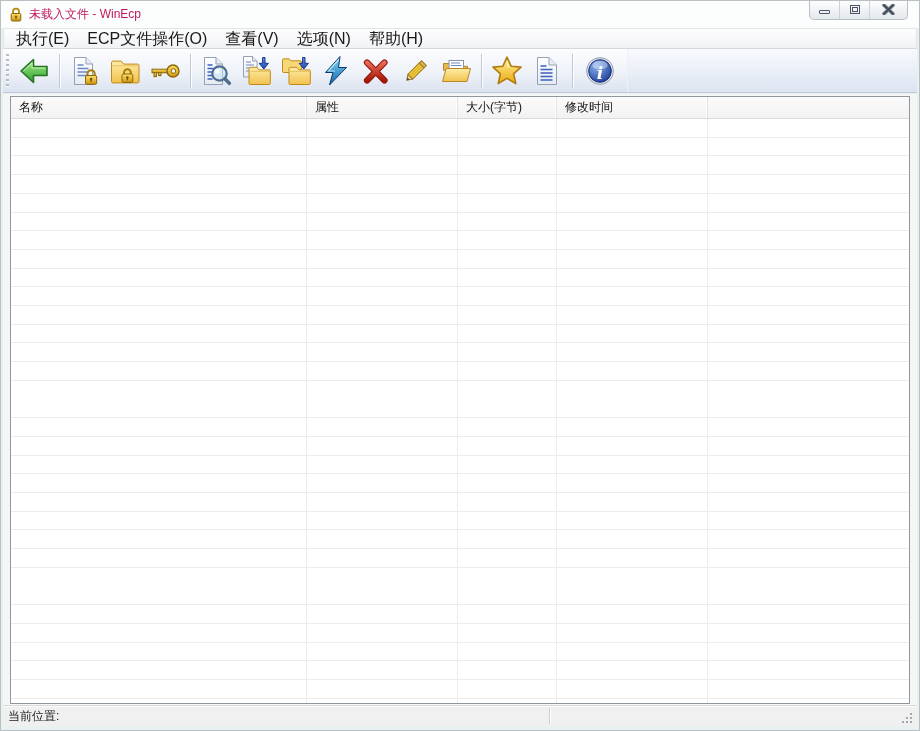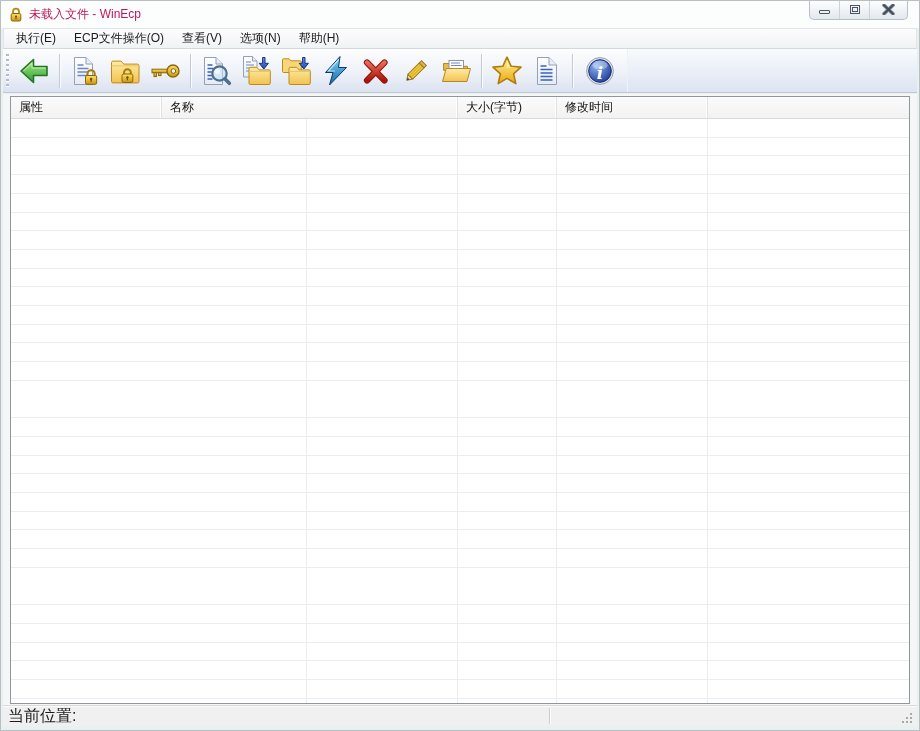--- a/index.html
+++ b/index.html
@@ -26,21 +26,21 @@
   .glyph-max{width:10px;height:9px;border:1px solid #4a5666;position:relative;}
   .glyph-max::after{content:'';position:absolute;left:1px;right:1px;top:1px;bottom:1px;border:1px solid #4a5666;}
 
   
   .menubar{
     position:absolute;left:2px;right:2px;top:27px;height:21px;
     background:linear-gradient(180deg,#fdfdfe,#f1f2f4);
     border:1px solid #e2e4e7;border-bottom-color:#d5d8db;border-radius:2px 2px 0 0;
     display:flex;align-items:center;padding-left:3px;
   }
-  .menu-item{font-size:12px;color:#1a1a1a;padding:0 9px;line-height:19px;cursor:default;}
+  .menu-item{font-size:16px;color:#1a1a1a;padding:0 9px;line-height:19px;cursor:default;}
 
   
   .toolbar{
     position:absolute;left:2px;right:2px;top:48px;height:44px;
     background:linear-gradient(180deg,#fcfdfe 0%,#eef2f8 55%,#dbe2f0 100%);
     border-bottom:1px solid #c2c9d5;
     display:flex;align-items:center;
   }
   .tgrip{width:3px;height:34px;margin:0 5px 0 3px;
     background-image:repeating-linear-gradient(to bottom,#b5bcc8 0 2px,rgba(255,255,255,.9) 2px 3px,transparent 3px 5px);}
@@ -58,21 +58,21 @@
   .hcell.c0{width:296px;} .hcell.c1{width:151px;} .hcell.c2{width:99px;} .hcell.c3{width:151px;}
   .hcell.c4{flex:1;border-right:none;box-shadow:none;}
   .list-body{position:absolute;left:0;right:0;top:22px;bottom:0;
     background:repeating-linear-gradient(to bottom,#ffffff 0px,#ffffff 17.7px,#ededed 17.7px,#ededed 18.7px);}
   .vline{position:absolute;top:0;bottom:0;width:1px;background:#ededed;}
   .vline.v0{left:295px;} .vline.v1{left:446px;} .vline.v2{left:545px;} .vline.v3{left:696px;}
 
   
   .statusbar{position:absolute;left:0;right:0;bottom:0;height:21px;background:#f0f0f0;
     border-top:1px solid #d9d9d9;box-shadow:inset 0 1px 0 #fbfbfb;}
-  .status-text{position:absolute;left:5px;top:0;line-height:20px;font-size:16px;color:#1a1a1a;}
+  .status-text{position:absolute;left:5px;top:0;line-height:20px;font-size:12px;color:#1a1a1a;}
   .status-sep{position:absolute;left:546px;top:2px;bottom:2px;width:1px;background:#cdcdcd;box-shadow:1px 0 0 #ffffff;}
   .resize-grip{position:absolute;right:2px;bottom:2px;width:14px;height:14px;}
   .resize-grip::before{content:'';position:absolute;left:1px;bottom:1px;width:2px;height:2px;background:#a3a9af;
     box-shadow:4px 0 0 #a3a9af,8px 0 0 #a3a9af,8px -4px 0 #a3a9af,8px -8px 0 #a3a9af,4px -4px 0 #a3a9af;}
 
   .icon32{width:32px;height:32px;display:block;}
   svg text{user-select:none;}
 </style>
 </head>
 <body>
@@ -306,22 +306,22 @@
         <text x="16" y="24" font-family="DejaVu Serif, serif" font-style="italic" font-weight="bold" font-size="17" fill="#ffffff" text-anchor="middle">i</text>
       </svg>
     </div>
 
     <div class="toolbar-rest"></div>
   </div>
 
   <div class="client">
     <div class="listview">
       <div class="list-header">
+        <div class="hcell c0">名称</div>
         <div class="hcell c1">属性</div>
-        <div class="hcell c0">名称</div>
         <div class="hcell c2">大小(字节)</div>
         <div class="hcell c3">修改时间</div>
         <div class="hcell c4"></div>
       </div>
       <div class="list-body">
         <div class="vline v0"></div>
         <div class="vline v1"></div>
         <div class="vline v2"></div>
         <div class="vline v3"></div>
       </div>

